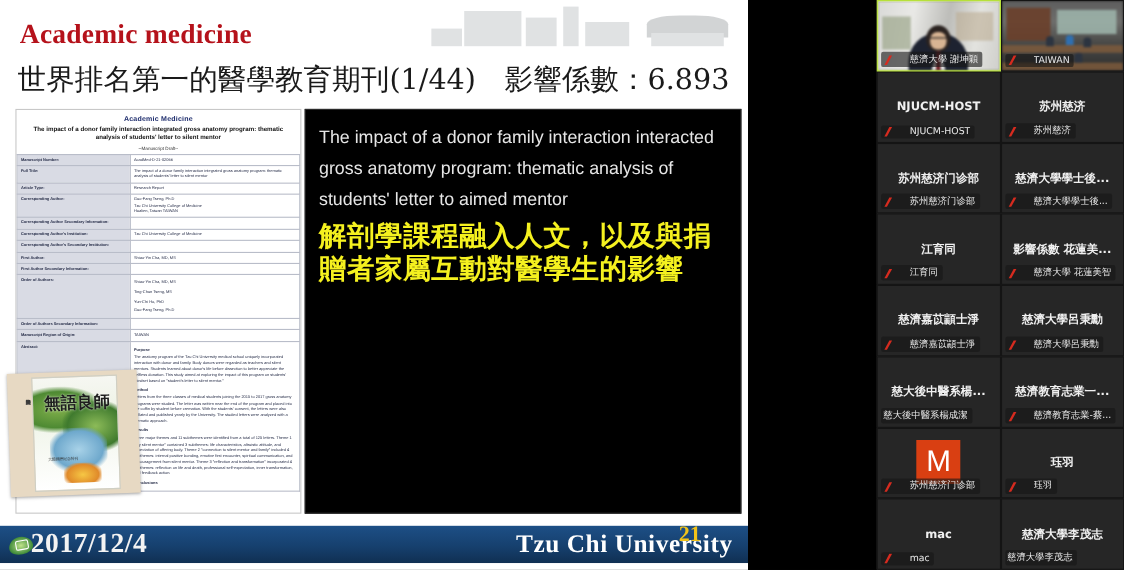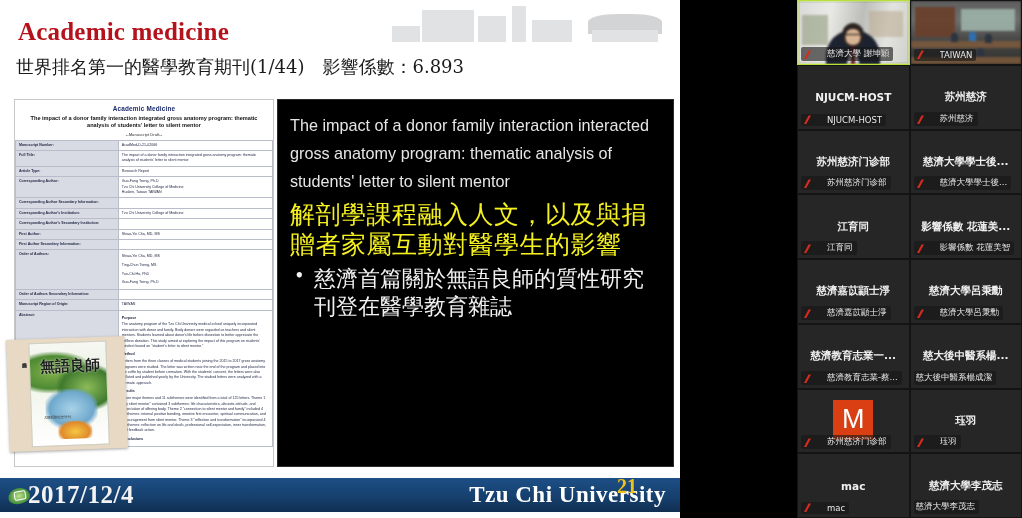--- a/index.html
+++ b/index.html
@@ -35,21 +35,21 @@
 
   .slide-title {
     position: absolute; left: 18px; top: 18px;
     font-family: "Liberation Serif", serif;
     font-weight: bold; font-size: 25px; color: #b5121b;
     letter-spacing: .2px;
   }
   .slide-subtitle {
     position: absolute; left: 16px; top: 55px;
     font-family: "DejaVu Serif", serif;
-    font-size: 18px; color: #1a1a1a; white-space: nowrap;
+    font-size: 26px; color: #1a1a1a; white-space: nowrap;
   }
 
   
   .doc {
     position: absolute; left: 14px; top: 99px; width: 260px; height: 368px;
     background: #ffffff; border: 1px solid #c8c8c8; overflow: hidden;
     font-family: "Liberation Sans", sans-serif;
     filter: blur(0.22px);
   }
   .doc-head { padding: 5px 6px 3px; text-align: center; }
@@ -119,21 +119,21 @@
     position: absolute; left: 277px; top: 99px; width: 397px; height: 368px;
     background: #000; border: 1px solid #2a2a2a;
     padding: 12px 14px 8px 12px;
   }
   .bp-en {
     color: #e6e6e6; font-size: 16.2px; line-height: 1.72;
     font-family: "Liberation Sans", sans-serif;
   }
   .bp-yellow {
     color: #f5f11f; font-family: "DejaVu Serif", serif;
-    font-size: 25px; line-height: 1.23; margin-top: 4px; letter-spacing: .5px;
+    font-size: 25px; line-height: 1.23; margin-top: 4px; letter-spacing: .5px; font-weight: bold;
   }
   ul.bp-list { list-style: none; margin-top: 4px; }
   ul.bp-list li {
     position: relative; color: #f2f2f2; font-family: "DejaVu Serif", serif;
     font-size: 22px; line-height: 1.28; padding-left: 24px; margin-bottom: 2px;
   }
   ul.bp-list li::before {
     content: "\2022"; position: absolute; left: 4px; top: -1px;
     font-size: 18px; color: #f2f2f2;
   }
@@ -366,24 +366,23 @@
           <div class="bc-green"></div>
           <div class="bc-green2"></div>
           <div class="bc-blue"></div>
           <div class="bc-yellow"></div>
           <div class="bc-caption">無語良師</div>
           <div class="bc-sub">大體捐贈紀念特刊</div>
         </div>
       </div>
 
       <div class="black-panel">
-        <div class="bp-en">The impact of a donor family interaction interacted gross anatomy program: thematic analysis of students' letter to silent mentor</div>
+        <div class="bp-en">The impact of a donor family interaction interacted gross anatomy program: thematic analysis of students' letter to aimed mentor</div>
         <div class="bp-yellow">解剖學課程融入人文，以及與捐贈者家屬互動對醫學生的影響</div>
         <ul class="bp-list">
-          <li>慈濟首篇關於無語良師的質性研究刊登在醫學教育雜誌</li>
         </ul>
       </div>
 
       <div class="banner">
         <div class="logo-mark">
           <div class="leafc"></div>
           <div class="boat"></div>
         </div>
         <div class="banner-date">2017/12/4</div>
         <div class="banner-en">Tzu Chi University</div>
@@ -505,21 +504,21 @@
         </div>
       </div>
       <div class="tile">
         <span class="tile-name-center">影響係數 花蓮美...</span>
         <div class="name-tag">
           <span class="zoom-mark">
               <svg width="9" height="10" viewBox="0 0 9 10">
                 <path d="M1 9 L5.5 0.5 L8 0.5 L3.3 9 Z" fill="#d62b1f"></path>
               </svg>
             </span>
-          <span class="zlabel">影響係數 花蓮美智</span>
+          <span class="zlabel">慈濟大學 花蓮美智</span>
         </div>
       </div>
     </div>
 
     <div class="tile-row">
       <div class="tile">
         <span class="tile-name-center">慈濟嘉苡顓士淨</span>
         <div class="name-tag">
           <span class="zoom-mark">
               <svg width="9" height="10" viewBox="0 0 9 10">
@@ -537,34 +536,34 @@
                 <path d="M1 9 L5.5 0.5 L8 0.5 L3.3 9 Z" fill="#d62b1f"></path>
               </svg>
             </span>
           <span class="zlabel">慈濟大學呂秉勳</span>
         </div>
       </div>
     </div>
 
     <div class="tile-row">
       <div class="tile">
+        <span class="tile-name-center">慈大後中醫系楊...</span>
+        <div class="name-tag">
+          <span class="zlabel">慈大後中醫系楊成潔</span>
+        </div>
+      </div>
+      <div class="tile">
         <span class="tile-name-center">慈濟教育志業一...</span>
         <div class="name-tag">
           <span class="zoom-mark">
               <svg width="9" height="10" viewBox="0 0 9 10">
                 <path d="M1 9 L5.5 0.5 L8 0.5 L3.3 9 Z" fill="#d62b1f"></path>
               </svg>
             </span>
           <span class="zlabel">慈濟教育志業-蔡...</span>
-        </div>
-      </div>
-      <div class="tile">
-        <span class="tile-name-center">慈大後中醫系楊...</span>
-        <div class="name-tag">
-          <span class="zlabel">慈大後中醫系楊成潔</span>
         </div>
       </div>
     </div>
 
     <div class="tile-row">
       <div class="tile">
         <div class="tile-avatar">M</div>
         <div class="name-tag">
           <span class="zoom-mark">
               <svg width="9" height="10" viewBox="0 0 9 10">

